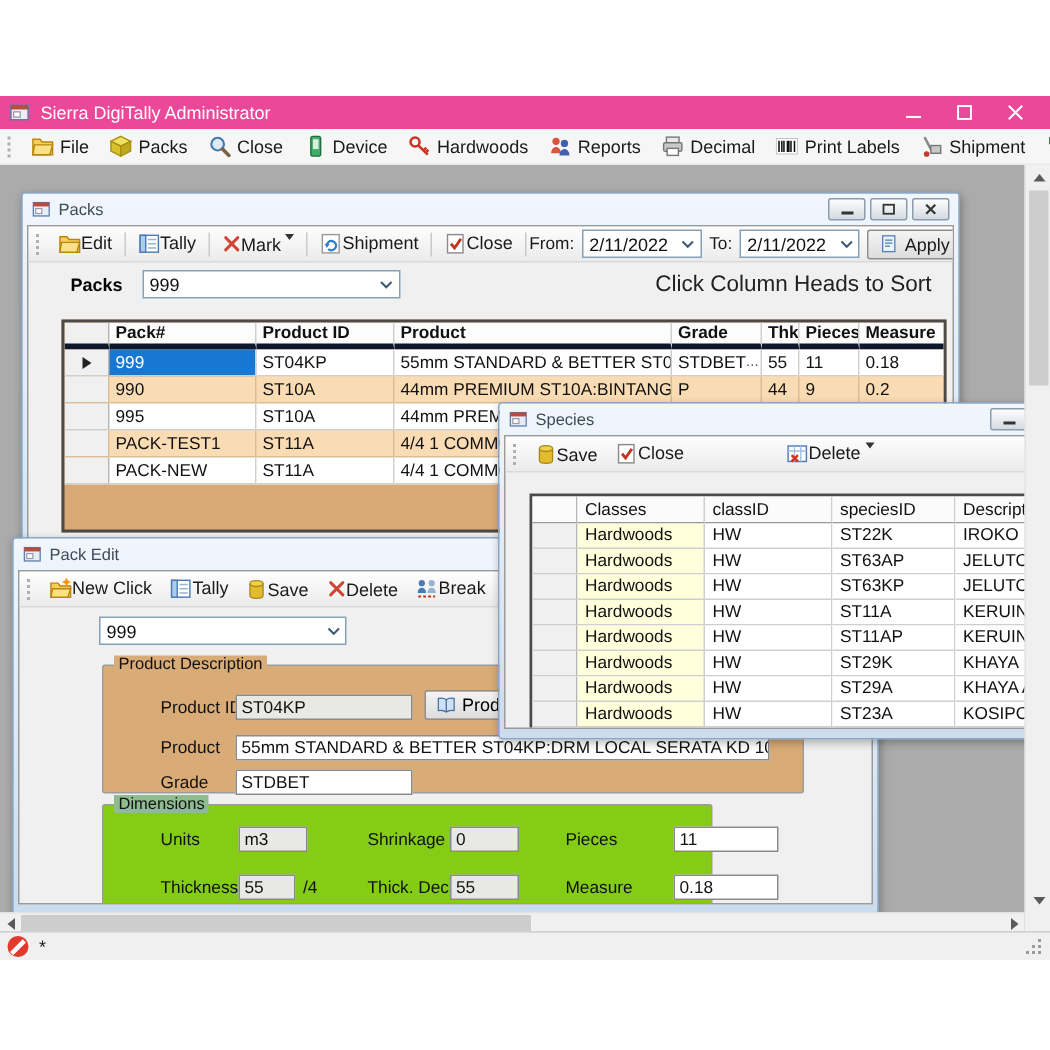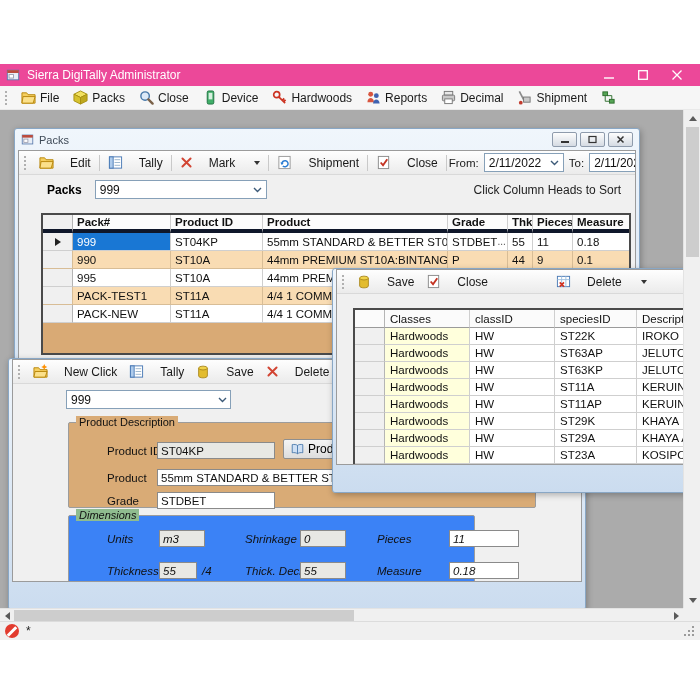--- a/index.html
+++ b/index.html
@@ -25,35 +25,35 @@
   .win-title { height:21px; display:flex; align-items:center; gap:5px; font-size:11px; color:#3f4a57; padding:0 3px; }
   .win-title .btns { margin-left:auto; display:flex; gap:3px; }
   .wbtn { width:25px; height:15px; border:1px solid #8e9bac; border-radius:2px; background:linear-gradient(#fdfdfd,#d5dbe3); display:flex; align-items:center; justify-content:center; }
   .win-body { background:#f0f0f0; border:1px solid #9b9b9b; height:calc(100% - 24px); overflow:hidden; position:relative; display:flex; flex-direction:column; }
 
   .packs-win { left:14px; top:18px; width:626px; height:342px; z-index:1; }
   .pe-win   { left:8px;  top:248px; width:578px; height:252px; z-index:2; }
   .sp-win   { left:332px; top:158px; width:360px; height:225px; z-index:3; }
 
   .toolbar { height:24px; flex:none; background:linear-gradient(#fefefe,#ebebeb); border-bottom:1px solid #d9d9d9; display:flex; align-items:center; font-size:12px; color:#1a1a1a; padding:0 2px; }
-  .titem { display:flex; align-items:center; gap:16px; padding:2px 6px; white-space:nowrap; }
+  .titem { display:flex; gap:0; padding:2px 6px; white-space:nowrap; }
   .sep { width:1px; height:16px; background:#c9c9c9; margin:0 2px; flex:none; }
   .caret { width:0; height:0; border-left:3px solid transparent; border-right:3px solid transparent; border-top:4px solid #333; margin-left:3px; }
 
   .combo { height:19px; background:#fff; border:1px solid #86a0b8; display:flex; align-items:center; font-size:12px; padding-left:4px; color:#111; }
   .combo .chev { margin-left:auto; width:16px; display:flex; align-items:center; justify-content:center; }
   .btn { display:flex; align-items:center; gap:4px; background:linear-gradient(#f4f4f4,#dddddd); border:1px solid #8f8f8f; border-radius:2px; font-size:12px; padding:1px 7px; height:20px; white-space:nowrap; }
 
   .tbr { margin-left:auto; display:flex; align-items:center; gap:5px; padding-right:8px; font-size:11.5px; }
   .tbr .combo { width:80px; }
 
   .packrow { height:29px; flex:none; display:flex; align-items:center; font-size:12px; }
   .packrow .plabel { font-weight:bold; margin-left:28px; }
   .packrow .combo { width:172px; margin-left:13px; }
-  .packrow .hint { margin-left:auto; margin-right:14px; font-size:12px; color:#222; }
+  .packrow .hint { margin-left:auto; margin-right:14px; font-size:15px; color:#222; }
 
   
   .packs-grid { margin:9px 0 0 22px; width:590px; height:142px; background:#d9aa75; border:2px solid #4a4a4a; font-size:11.5px; overflow:hidden; }
   .pg-row { display:flex; height:18px; }
   .pc { border-right:1px solid #cfcfcf; border-bottom:1px solid #cfcfcf; padding:0 4px; display:flex; align-items:center; white-space:nowrap; overflow:hidden; background:#fff; color:#111; }
   .pg-row.hd .pc { background:#fcfcfc; font-weight:bold; border-bottom:4px solid #0f172a; }
   .pg-row.alt .pc { background:#f9dcb3; border-bottom:1px solid #d8bd96; border-right:1px solid #d8bd96; }
   .pc.rowsel { background:#f0f0f0 !important; border-right:1px solid #b5b5b5; justify-content:center; }
   .pc.sel { background:#1977d4 !important; color:#fff; }
   .w0{width:30px;flex:none}.w1{width:98px;flex:none}.w2{width:92px;flex:none}.w3{width:185px;flex:none}
@@ -71,21 +71,21 @@
   .sc.rowsel { background:#f0f0f0; border-right:1px solid #b5b5b5; }
   .s0{width:30px;flex:none}.s1{width:85px;flex:none}.s2{width:85px;flex:none}.s3{width:82px;flex:none}.s4{width:120px;flex:none}
 
   
   .pe-content { position:relative; flex:1; }
   .pe-combo { position:absolute; left:53px; top:6px; width:165px; }
   .grp { position:absolute; border:1px solid #9c9c9c; border-radius:2px; }
   .glabel { position:absolute; top:-7px; left:7px; font-size:11px; padding:0 3px; color:#111; }
   .grp1 { left:55px; top:38px; width:468px; height:86px; background:#d9ab76; }
   .grp1 .glabel { background:#d9ab76; }
-  .grp2 { left:55px; top:131px; width:407px; height:70px; background:#3b82f6;font-style:italic; }
+  .grp2 { left:55px; top:131px; width:407px; height:70px; background:#84cc16; }
   .grp2 .glabel { background:#8fbc8f; }
   .flabel { position:absolute; font-size:11.5px; color:#111; white-space:nowrap; }
   .tb { position:absolute; height:17px; border:1px solid #8a8a8a; background:#fff; font-size:11.5px; padding:0 3px; display:flex; align-items:center; white-space:nowrap; overflow:hidden; color:#111; }
   .tb.ro { background:#e8e8e4; }
   .pbtn { position:absolute; left:214px; top:16px; width:66px; }
 
   
   .vscroll { position:absolute; top:0; right:0; width:17px; height:498px; background:#f0f0f0; border-left:1px solid #e3e3e3; z-index:6; }
   .vs-thumb { position:absolute; left:2px; top:17px; width:13px; height:130px; background:#cdcdcd; }
   .sb-arrow { position:absolute; width:17px; height:16px; display:flex; align-items:center; justify-content:center; }
@@ -274,20 +274,26 @@
           <svg class="i" width="15" height="15">
             <use href="#sy-people"></use>
           </svg>
           <span>Reports</span>
         </div>
       <div class="menu-item">
           <svg class="i" width="15" height="15">
             <use href="#sy-printer"></use>
           </svg>
           <span>Decimal</span>
+        </div>
+      <div class="menu-item">
+          <svg class="i" width="15" height="15">
+            <use href="#sy-barcode"></use>
+          </svg>
+          <span>Print Labels</span>
         </div>
       <div class="menu-item">
           <svg class="i" width="15" height="15">
             <use href="#sy-handtruck"></use>
           </svg>
           <span>Shipment</span>
         </div>
       <div class="menu-item">
           <svg class="i" width="15" height="15">
             <use href="#sy-project"></use>
@@ -424,21 +430,21 @@
               <div class="pc w7">0.18</div>
             </div>
             <div class="pg-row alt">
               <div class="pc rowsel w0"></div>
               <div class="pc w1">990</div>
               <div class="pc w2">ST10A</div>
               <div class="pc w3">44mm PREMIUM ST10A:BINTANGOR</div>
               <div class="pc w4">P</div>
               <div class="pc w5">44</div>
               <div class="pc w6">9</div>
-              <div class="pc w7">0.1</div>
+              <div class="pc w7">0.2</div>
             </div>
             <div class="pg-row">
               <div class="pc rowsel w0"></div>
               <div class="pc w1">995</div>
               <div class="pc w2">ST10A</div>
               <div class="pc w3">44mm PREMIUM ST10A:BINTANGOR</div>
               <div class="pc w4"></div>
               <div class="pc w5"></div>
               <div class="pc w6"></div>
               <div class="pc w7"></div>
@@ -461,20 +467,41 @@
               <div class="pc w4"></div>
               <div class="pc w5"></div>
               <div class="pc w6"></div>
               <div class="pc w7"></div>
             </div>
           </div>
         </div>
       </div>
 
       <div class="win pe-win">
+        <div class="win-title">
+          <svg class="i" width="13" height="13">
+              <use href="#sy-form"></use>
+            </svg>
+          <span>Pack Edit</span>
+          <span class="btns">
+            <span class="wbtn">
+                <span style="width:8px;height:2px;background:#333;margin-top:5px"></span>
+              </span>
+            <span class="wbtn">
+                <svg width="9" height="9">
+                  <rect x="1" y="1.5" width="7" height="6" fill="none" stroke="#333" stroke-width="1.2"></rect>
+                </svg>
+              </span>
+            <span class="wbtn">
+                <svg width="9" height="9">
+                  <path d="M1.5 1.5l6 6M7.5 1.5l-6 6" stroke="#333" stroke-width="1.5"></path>
+                </svg>
+              </span>
+          </span>
+        </div>
         <div class="win-body">
           <div class="toolbar">
             <span class="grip"></span>
             <div class="titem">
                 <svg class="i" width="15" height="15">
                   <use href="#sy-folderstar"></use>
                 </svg>
                 <span>New Click</span>
               </div>
             <div class="titem">
@@ -566,20 +593,31 @@
               <span class="flabel" style="left:308px;top:49px">Measure</span>
               <div class="tb" style="left:380px;top:46px;width:70px">
                   <span>0.18</span>
                 </div>
             </div>
           </div>
         </div>
       </div>
 
       <div class="win sp-win">
+        <div class="win-title">
+          <svg class="i" width="13" height="13">
+              <use href="#sy-form"></use>
+            </svg>
+          <span>Species</span>
+          <span class="btns">
+            <span class="wbtn">
+                <span style="width:8px;height:2px;background:#333;margin-top:5px"></span>
+              </span>
+          </span>
+        </div>
         <div class="win-body">
           <div class="toolbar">
             <span class="grip"></span>
             <div class="titem">
                 <svg class="i" width="14" height="14">
                   <use href="#sy-cylinder"></use>
                 </svg>
                 <span>Save</span>
               </div>
             <div class="titem">

